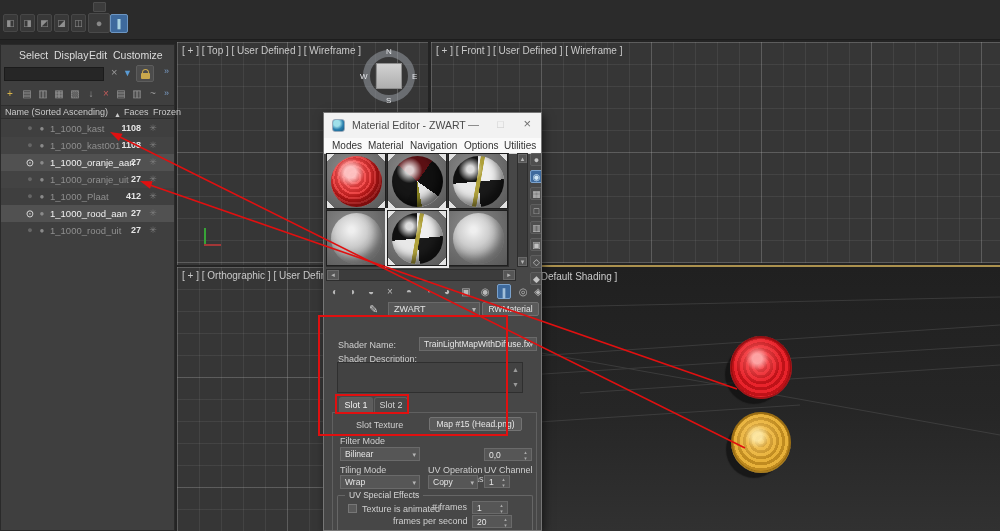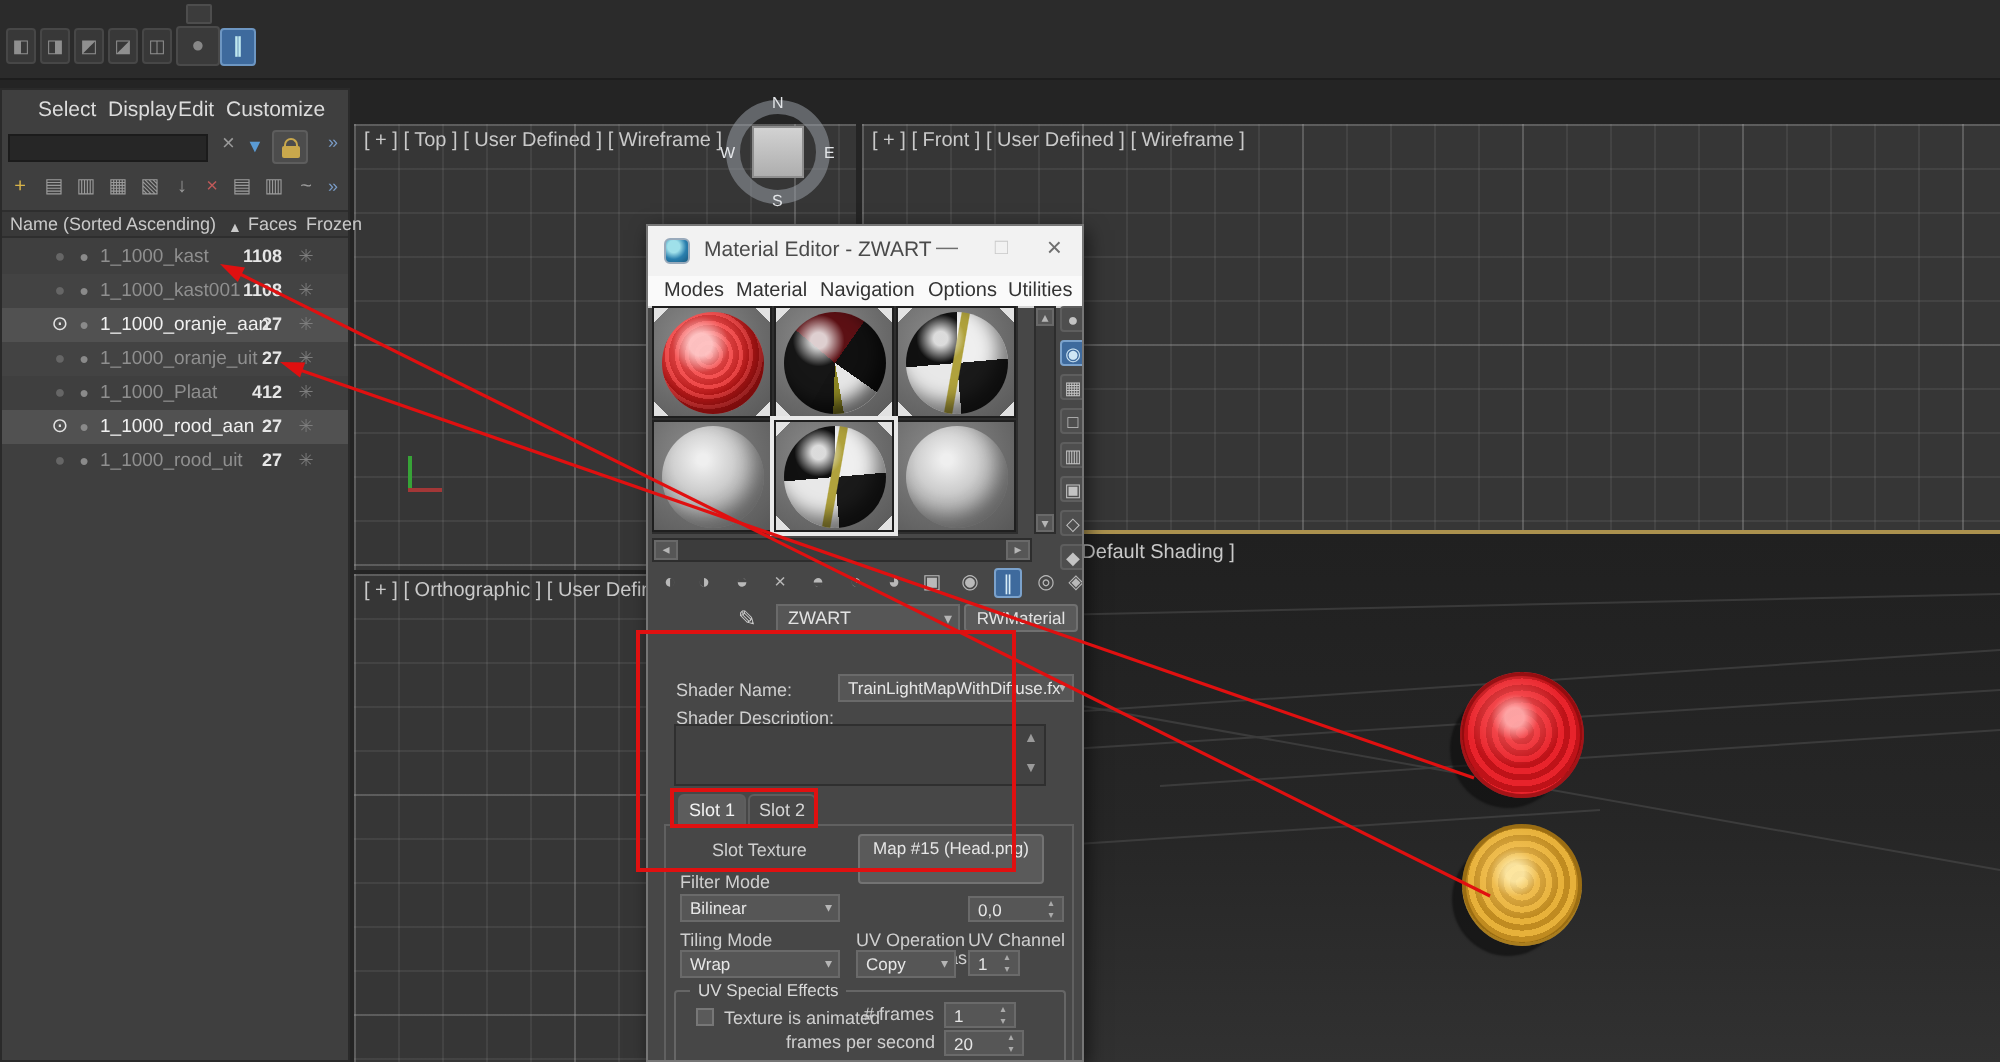--- a/index.html
+++ b/index.html
@@ -42,21 +42,21 @@
   .xrow .fc  { position:absolute; left:95px; width:45px; text-align:right; color:#e6e6e6; font-weight:bold; font-size:9px;}
   .xrow .fz  { position:absolute; left:146px; width:12px; text-align:center; color:#7d7d7d; font-size:9px;}
 
   
   .grid { background-color:#363636;
     background-image:
       linear-gradient(rgba(160,160,160,.28) 1px, transparent 1px),
       linear-gradient(90deg, rgba(160,160,160,.28) 1px, transparent 1px),
       linear-gradient(rgba(150,150,150,.14) 1px, transparent 1px),
       linear-gradient(90deg, rgba(150,150,150,.14) 1px, transparent 1px);
-    background-size:110px 110px,110px 110px,22px 22px,22px 22px;margin-top:20px; }
+    background-size:110px 110px,110px 110px,22px 22px,22px 22px; }
   .vlabel { position:absolute; left:5px; top:3px; color:#c9c9c9; font-size:10px; white-space:nowrap; cursor:default;}
   #vp-top   { position:absolute; left:177px; top:42px; width:251px; height:223px; }
   #vp-front { position:absolute; left:431px; top:42px; width:569px; height:221px; }
   #vp-ortho { position:absolute; left:177px; top:267px; width:192px; height:264px; }
   #vp-persp { position:absolute; left:370px; top:265px; width:630px; height:266px;
               background:linear-gradient(180deg,#202020 0%,#262626 55%,#313131 100%);
               border-top:2px solid #ab914e; }
 
   
   #compass { position:absolute; left:363px; top:50px; width:52px; height:52px; z-index:2;}
@@ -390,21 +390,21 @@
   <div id="me-desc">
     <span class="mini-sb" style="top:2px">▲</span>
     <span class="mini-sb" style="bottom:2px">▼</span>
   </div>
 
   <div class="tab active" style="left:15px; width:34px;">Slot 1</div>
   <div class="tab" style="left:50px; width:34px;">Slot 2</div>
   <div id="me-pagebox"></div>
 
   <span class="lbl" style="left:32px; top:307px;">Slot Texture</span>
-  <div class="btn" style="left:105px; top:304px; width:93px; height:25px; line-height:13px;">Map #15 (Head.png)</div>
+  <div class="btn" style="left:105px; top:304px; width:93px; height:14px; line-height:13px;">Map #15 (Head.png)</div>
 
   <span class="lbl" style="left:16px; top:323px;">Filter Mode</span>
   <div class="dd" style="left:16px; top:334px; width:80px;">
     <span>Bilinear</span>
     <span class="dar">▾</span>
   </div>
   <span class="lbl" style="left:104px; top:337px;margin-top:24px;">Mip LOD Bias</span>
   <div class="spin" style="left:160px; top:335px; width:48px;">
     <span>0,0</span>
     <span class="ar">▴<br>▾</span>

